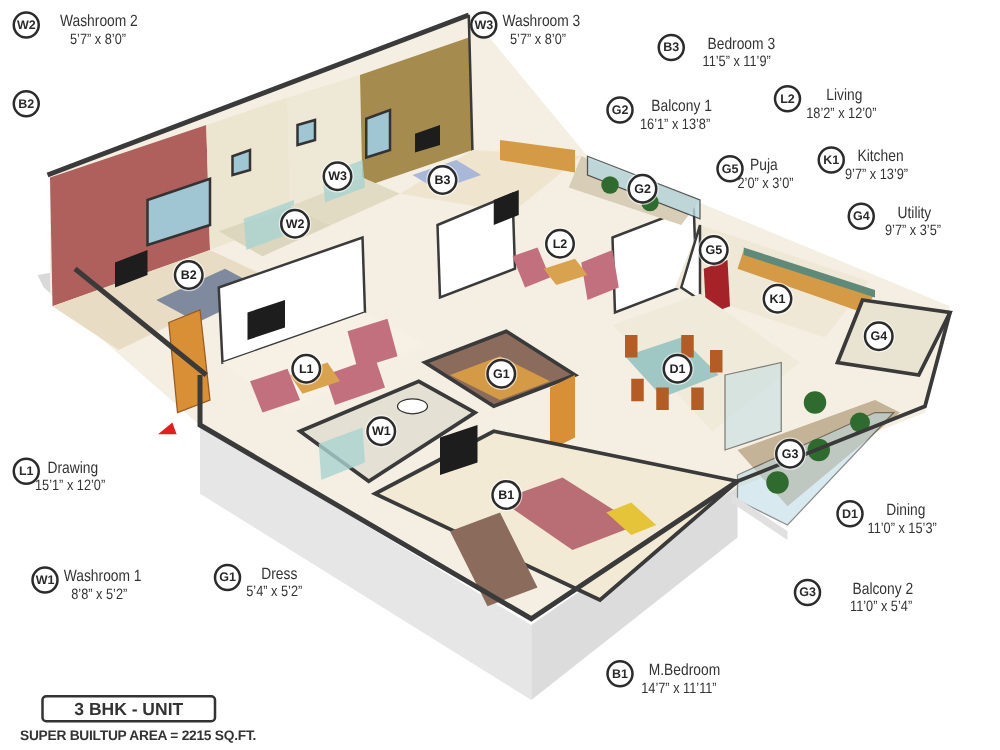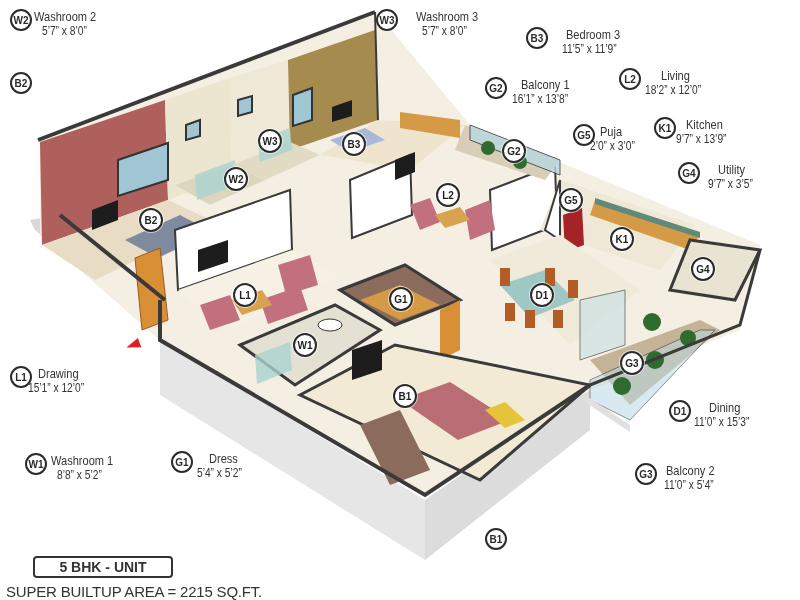--- a/index.html
+++ b/index.html
@@ -25,21 +25,21 @@
     display: flex; align-items: center; justify-content: center;
     box-shadow: 0 0 0 1px rgba(255,255,255,0.6);
   }
 
   .unit-box {
     position: absolute; left: 33px; top: 556px; width: 140px; height: 22px;
     border: 2px solid #333; border-radius: 4px; background: #fff;
     font-size: 14px; font-weight: bold; color: #333; text-align: center; line-height: 18px;
   }
   .area-text {
-    position: absolute; left: 6px; top: 583px; font-size: 15px; font-weight: normal; color: #333;
+    position: absolute; left: 16px; top: 583px; font-size: 11px; font-weight: bold; color: #333;
     letter-spacing: -0.2px; white-space: nowrap;
   }
   .entry-arrow { position: absolute; left: 126px; top: 340px; width: 0; height: 0;
     border-top: 5px solid transparent; border-bottom: 5px solid transparent; border-right: 14px solid #e02020; transform: rotate(-20deg); }
 </style>
 </head>
 <body>
 
 <svg class="plan" viewBox="0 0 800 600" xmlns="http://www.w3.org/2000/svg">
 
@@ -161,33 +161,33 @@
 <div class="map-badge" style="left:691px;top:257px">G4</div>
 <div class="map-badge" style="left:233px;top:283px">L1</div>
 <div class="map-badge" style="left:389px;top:287px">G1</div>
 <div class="map-badge" style="left:293px;top:333px">W1</div>
 <div class="map-badge" style="left:530px;top:283px">D1</div>
 <div class="map-badge" style="left:620px;top:351px">G3</div>
 <div class="map-badge" style="left:393px;top:384px">B1</div>
 
 <div class="legend" style="left:10px;top:9px">
   <div class="badge">W2</div>
-  <div class="legend-text" style="margin-left:2px">
+  <div class="legend-text" style="margin-left:16px">
     <span class="legend-name">Washroom 2</span>
     <span class="legend-dim" style="margin-left:8px">5’7” x 8’0”</span>
   </div>
 </div>
 
 <div class="legend" style="left:10px;top:72px">
   <div class="badge">B2</div>
 </div>
 
 <div class="legend" style="left:376px;top:9px">
   <div class="badge">W3</div>
-  <div class="legend-text" style="margin-left:18px">
+  <div class="legend-text" style="margin-left:4px">
     <span class="legend-name">Washroom 3</span>
     <span class="legend-dim" style="margin-left:6px">5’7” x 8’0”</span>
   </div>
 </div>
 
 <div class="legend" style="left:526px;top:27px">
   <div class="badge">B3</div>
   <div class="legend-text" style="margin-left:18px">
     <span class="legend-name">Bedroom 3</span>
     <span class="legend-dim" style="margin-left:-4px">11’5” x 11’9”</span>
@@ -261,24 +261,28 @@
 <div class="legend" style="left:669px;top:400px">
   <div class="badge">D1</div>
   <div class="legend-text" style="margin-left:18px">
     <span class="legend-name">Dining</span>
     <span class="legend-dim" style="margin-left:-15px">11’0” x 15’3”</span>
   </div>
 </div>
 
 <div class="legend" style="left:635px;top:463px">
   <div class="badge">G3</div>
-  <div class="legend-text" style="margin-left:9px">
+  <div class="legend-text" style="margin-left:25px">
     <span class="legend-name">Balcony 2</span>
     <span class="legend-dim" style="margin-left:-2px">11’0” x 5’4”</span>
   </div>
 </div>
 
 <div class="legend" style="left:485px;top:528px">
   <div class="badge">B1</div>
-</div>
-
-<div class="unit-box">5 BHK - UNIT</div>
+  <div class="legend-text" style="margin-left:12px">
+    <span class="legend-name">M.Bedroom</span>
+    <span class="legend-dim" style="margin-left:-6px">14’7” x 11’11”</span>
+  </div>
+</div>
+
+<div class="unit-box">3 BHK - UNIT</div>
 <div class="area-text">SUPER BUILTUP AREA = 2215 SQ.FT.</div>
 
 </body></html>

